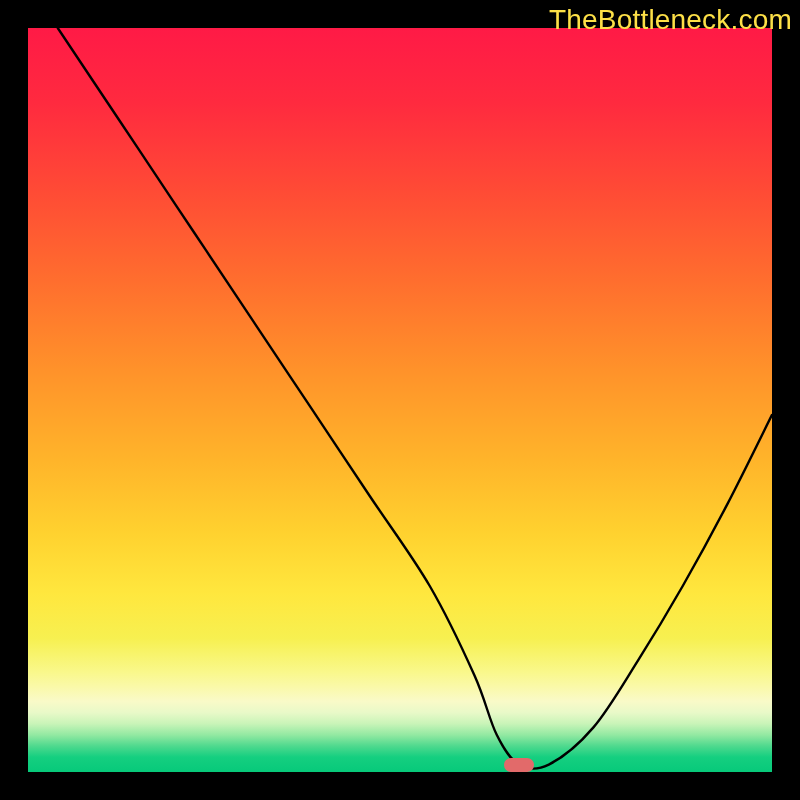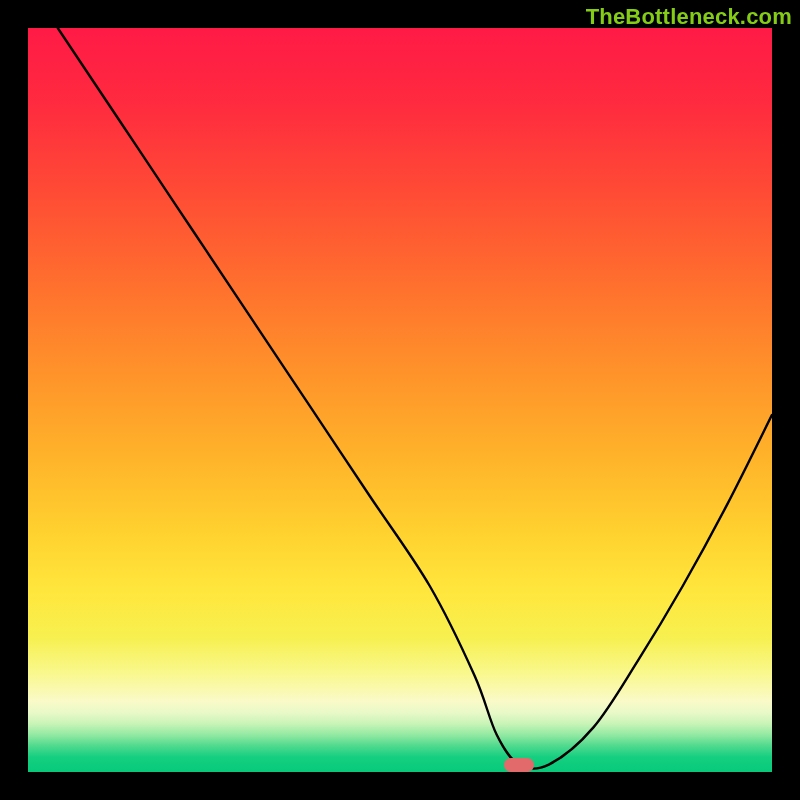--- a/index.html
+++ b/index.html
@@ -60,23 +60,23 @@
     width: 30px;
     height: 14px;
     background: #e26a6a;
     border-radius: 7px;
   }
   .watermark {
     position: absolute;
     top: 4px;
     right: 8px;
     font-family: Arial, Helvetica, sans-serif;
-    font-size: 22px;
-    font-weight: 700;
-    color: #84cc16;
+    font-size: 28px;
+    font-weight: 400;
+    color: #fde047;
     letter-spacing: 0.2px;
   }
 </style>
 </head>
 <body>
 
 <div class="frame">
   <div class="plot">
     <svg class="curve" viewBox="0 0 744 744">
       <path id="curve-path" d="M 29.76 0 C 39.68 14.879999999999995, 69.44 59.51999999999998, 89.28 89.27999999999997 C 109.12 119.03999999999996, 133.92000000000002 156.23999999999992, 148.8 178.55999999999995 C 163.68 200.87999999999997, 166.16 204.60000000000002, 178.56 223.20000000000005 C 190.96 241.80000000000007, 205.83999999999997 264.12, 223.2 290.16 C 240.56 316.20000000000005, 262.88 349.68, 282.72 379.44 C 302.56000000000006 409.2, 322.4 438.96000000000004, 342.24 468.72 C 362.08000000000004 498.48, 384.40000000000003 528.24, 401.76000000000005 558 C 419.12000000000006 587.76, 435.24 622.48, 446.4 647.28 C 457.55999999999995 672.0799999999999, 461.28000000000003 691.92, 468.72 706.8 C 476.16 721.68, 482.36 731.5999999999999, 491.04 736.56 C 499.72 741.52, 508.4 742.76, 520.8 736.56 C 533.1999999999999 730.3599999999999, 550.5600000000001 716.72, 565.44 699.36 C 580.32 682, 595.1999999999999 655.96, 610.0799999999999 632.4 C 624.9599999999999 608.8399999999999, 639.84 584.04, 654.72 558 C 669.6 531.96, 684.48 504.68, 699.36 476.16 C 714.24 447.64000000000004, 736.56 401.76, 744 386.88" fill="none" stroke="#000" stroke-width="2.4" stroke-linejoin="round" stroke-linecap="round"></path>

